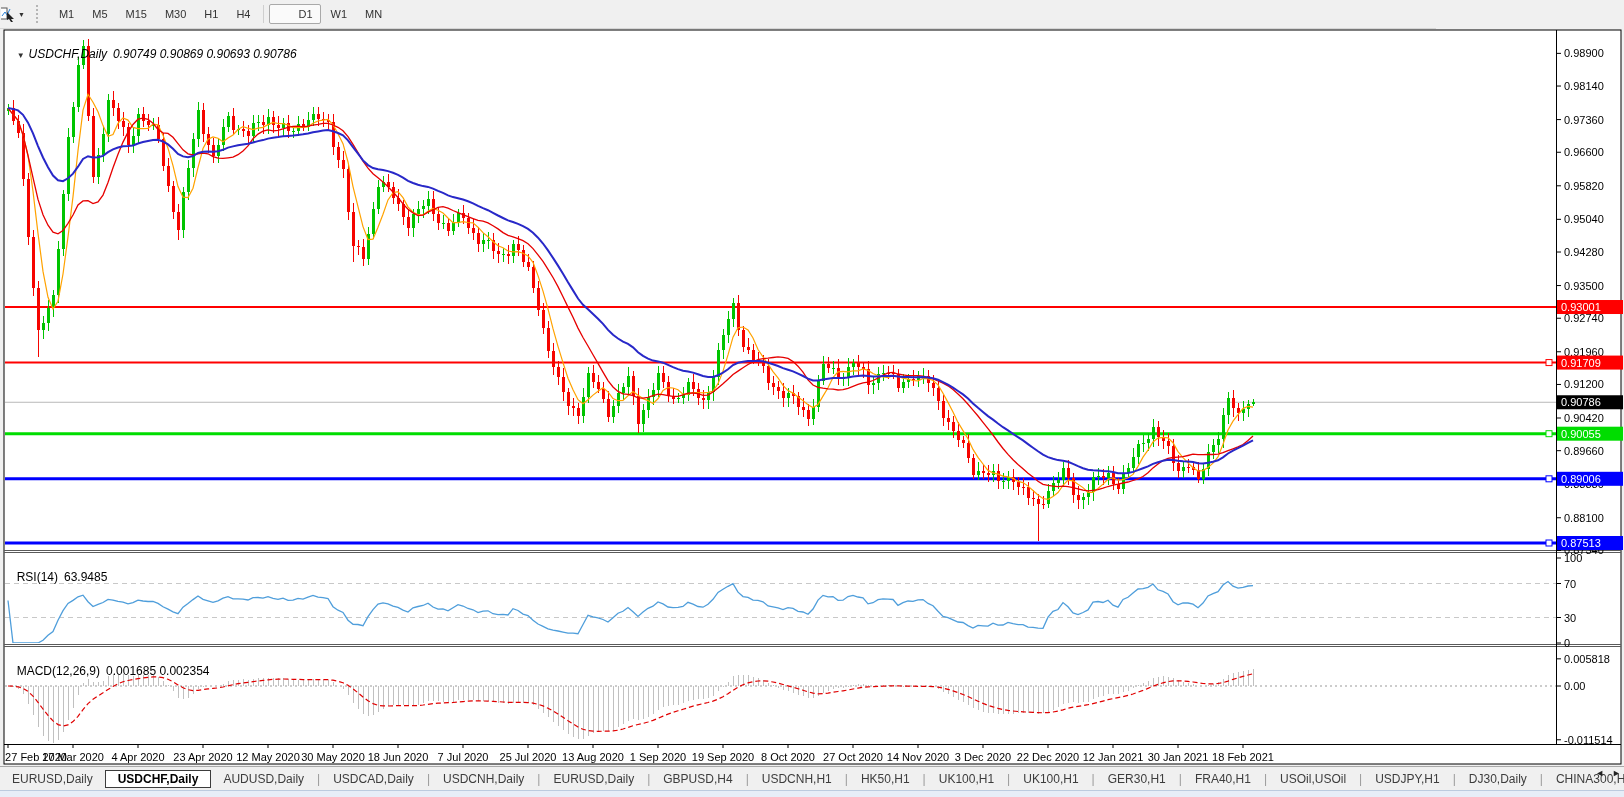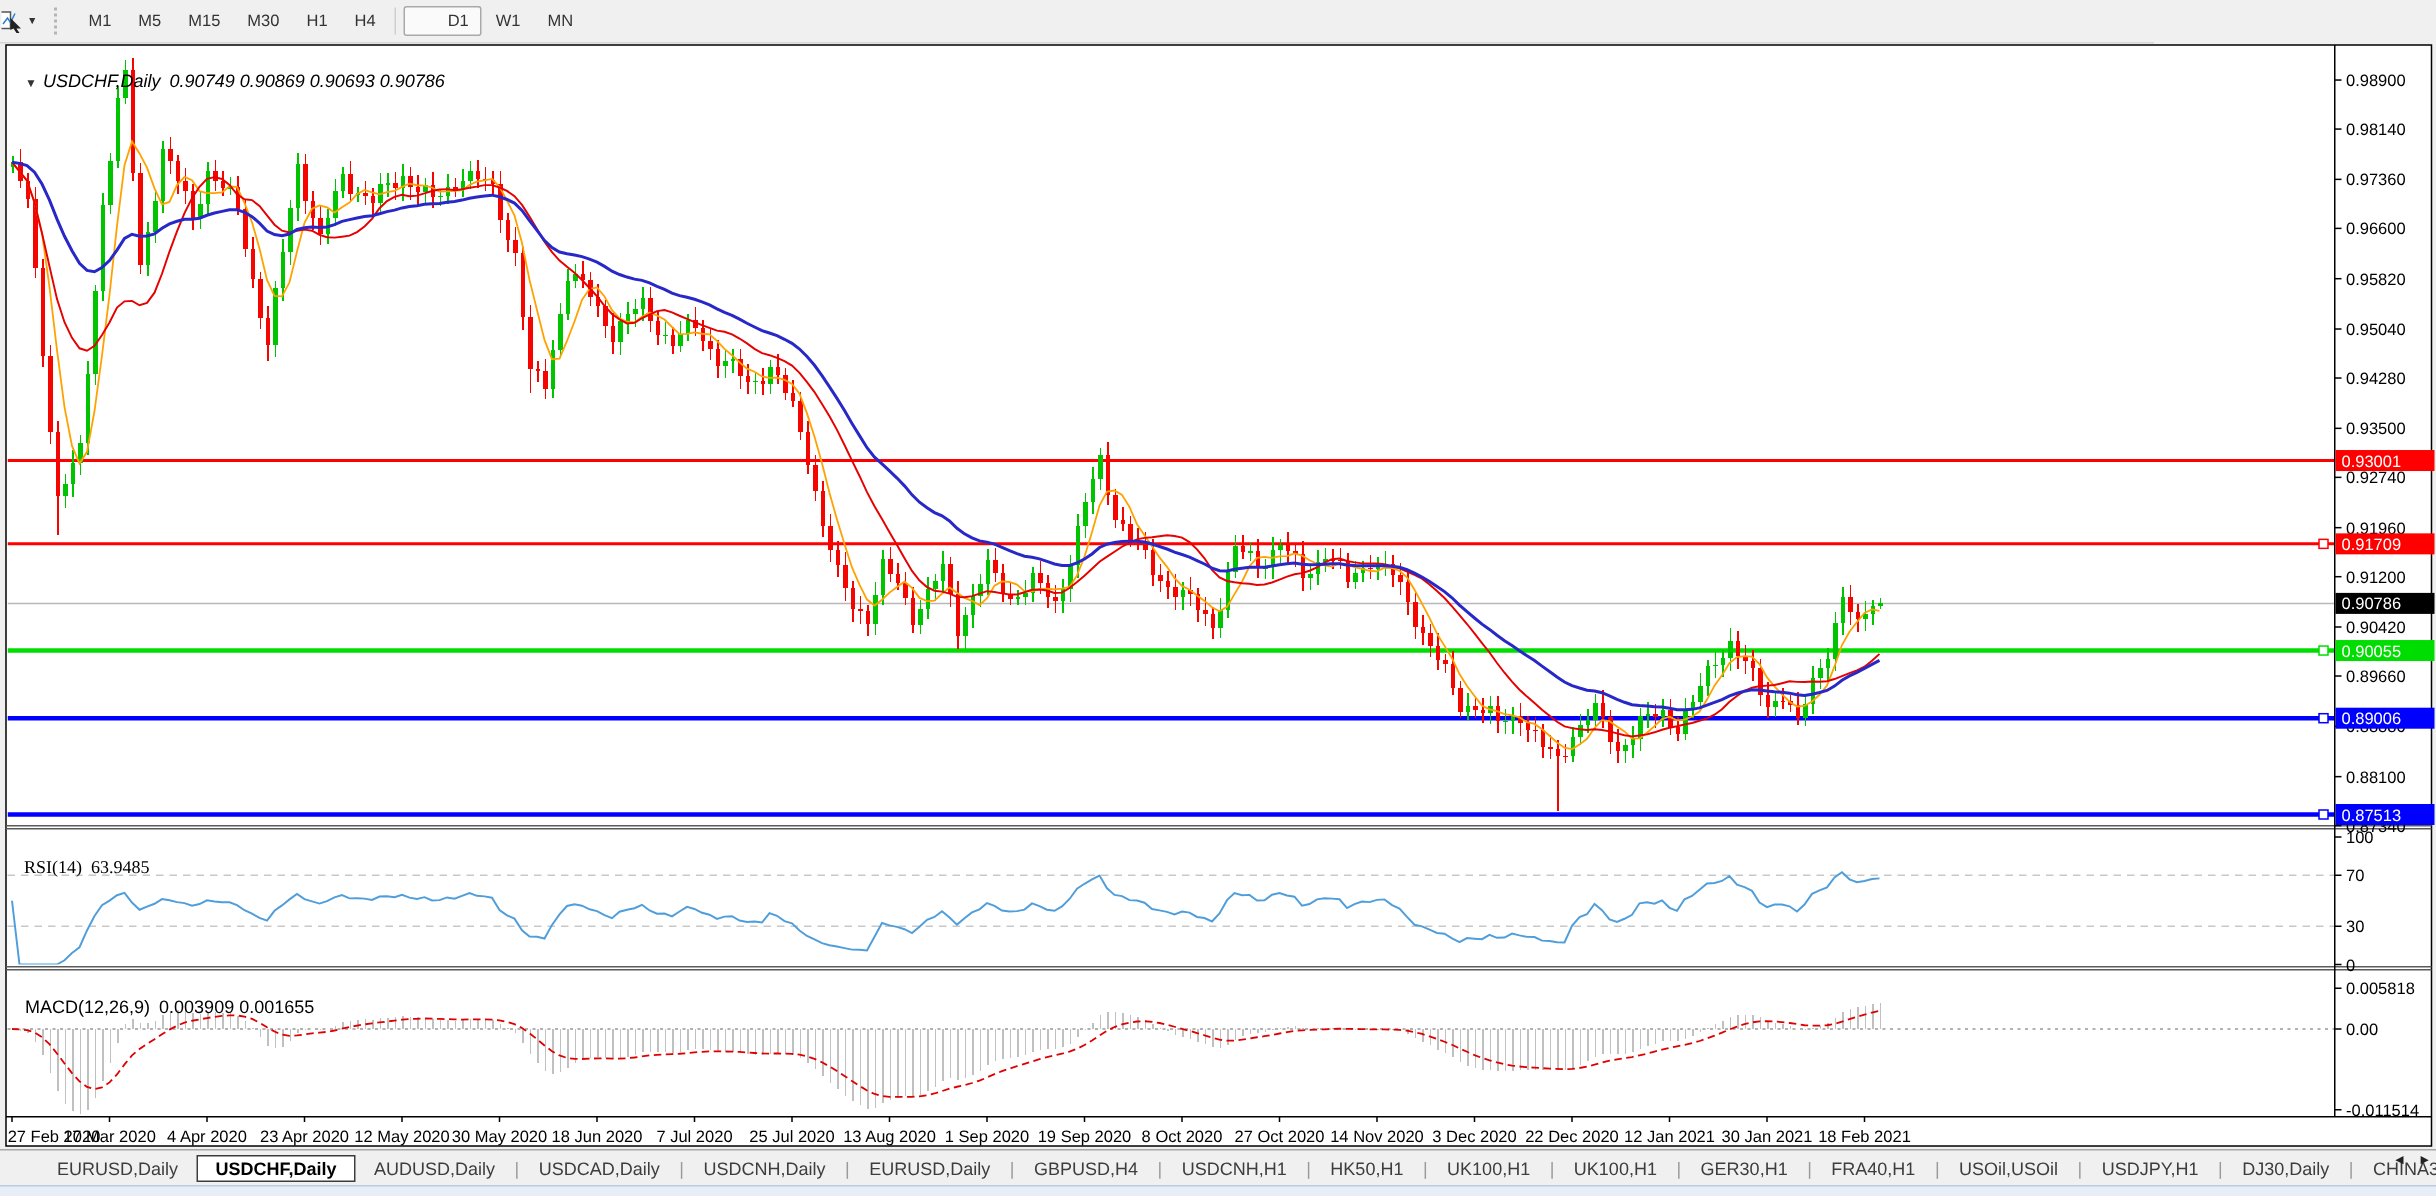--- a/index.html
+++ b/index.html
@@ -9,21 +9,21 @@
   .tool-icon-wrap{display:flex;align-items:center;margin-left:-3px;padding:0 4px;}
   .caret{font-size:7px;color:#333;margin:0 3px;}
   .grip{width:4px;height:18px;border-left:2px dotted #b5b5b5;margin:0 8px 0 4px;}
   .tf-btn{padding:3px 7px;margin:0 1px;color:#333;cursor:default;border:1px solid transparent;border-radius:2px;}
   .tf-btn.active{background:#fafafa;border:1px solid #a9a9a9;padding-left:28px;}
   .tf-sep{width:1px;height:18px;background:#cfcfcf;margin:0 4px;}
   #chart-svg{position:absolute;left:0;top:0;}
   .pane-label{position:absolute;left:10px;font-size:12px;color:#000;white-space:pre;}
   .pane-label .num{margin-left:6px;}
   #tabbar{position:absolute;left:0;top:766px;width:1624px;height:24px;background:#f0f0f0;
-    border-top:1px solid #a8a8a8;display:flex;align-items:center;padding-left:26px;box-sizing:border-box;
+    border-top:1px solid #a8a8a8;display:flex;align-items:center;box-sizing:border-box;
     font-size:12px;color:#3d3d3d;}
   .tab{padding:2px 12px;white-space:nowrap;cursor:default;}
   .tab.active{background:#ffffff;border:1px solid #3c3c3c;font-weight:bold;color:#000;padding:1px 12px;}
   .tab-sep{color:#9a9a9a;margin:0 1px;}
   #tab-arrows{position:absolute;right:3px;top:768px;display:flex;gap:8px;font-size:9px;color:#222;}
   #tab-arrows span{cursor:default;}
   #bottom-strip{position:absolute;left:0;top:790px;width:1624px;height:7px;background:#e7eef8;border-top:1px solid #bccbdf;}
 </style>
 </head>
 <body>
@@ -941,25 +941,25 @@
     <text x="1113" y="761" font-size="11" font-family="Liberation Sans" fill="#000" text-anchor="middle">12 Jan 2021</text>
     <line x1="1178" y1="744" x2="1178" y2="748" stroke="#000"></line>
     <text x="1178" y="761" font-size="11" font-family="Liberation Sans" fill="#000" text-anchor="middle">30 Jan 2021</text>
     <line x1="1243" y1="744" x2="1243" y2="748" stroke="#000"></line>
     <text x="1243" y="761" font-size="11" font-family="Liberation Sans" fill="#000" text-anchor="middle">18 Feb 2021</text>
   </svg>
 
 <div class="pane-label" id="chart-title" style="top:33px;font-style:italic;">
   <span class="caret" style="font-size:8px;margin:0 4px 0 0;">▼</span><span>USDCHF,Daily</span><span class="num">0.90749 0.90869 0.90693 0.90786</span>
 </div>
-<div class="pane-label" style="top:556px;font-family:Liberation Serif, serif;">
+<div class="pane-label" style="top:556px;">
   <span>RSI(14)</span><span class="num">63.9485</span>
 </div>
 <div class="pane-label" style="top:650px;">
-  <span>MACD(12,26,9)</span><span class="num">0.003909 0.001655</span>
+  <span>MACD(12,26,9)</span><span class="num">0.001685 0.002354</span>
 </div>
 
 <div id="tabbar">
     <div class="tab">EURUSD,Daily</div>
     <div class="tab active">USDCHF,Daily</div>
     <div class="tab">AUDUSD,Daily</div>
     <span class="tab-sep">|</span>
     <div class="tab">USDCAD,Daily</div>
     <span class="tab-sep">|</span>
     <div class="tab">USDCNH,Daily</div>

